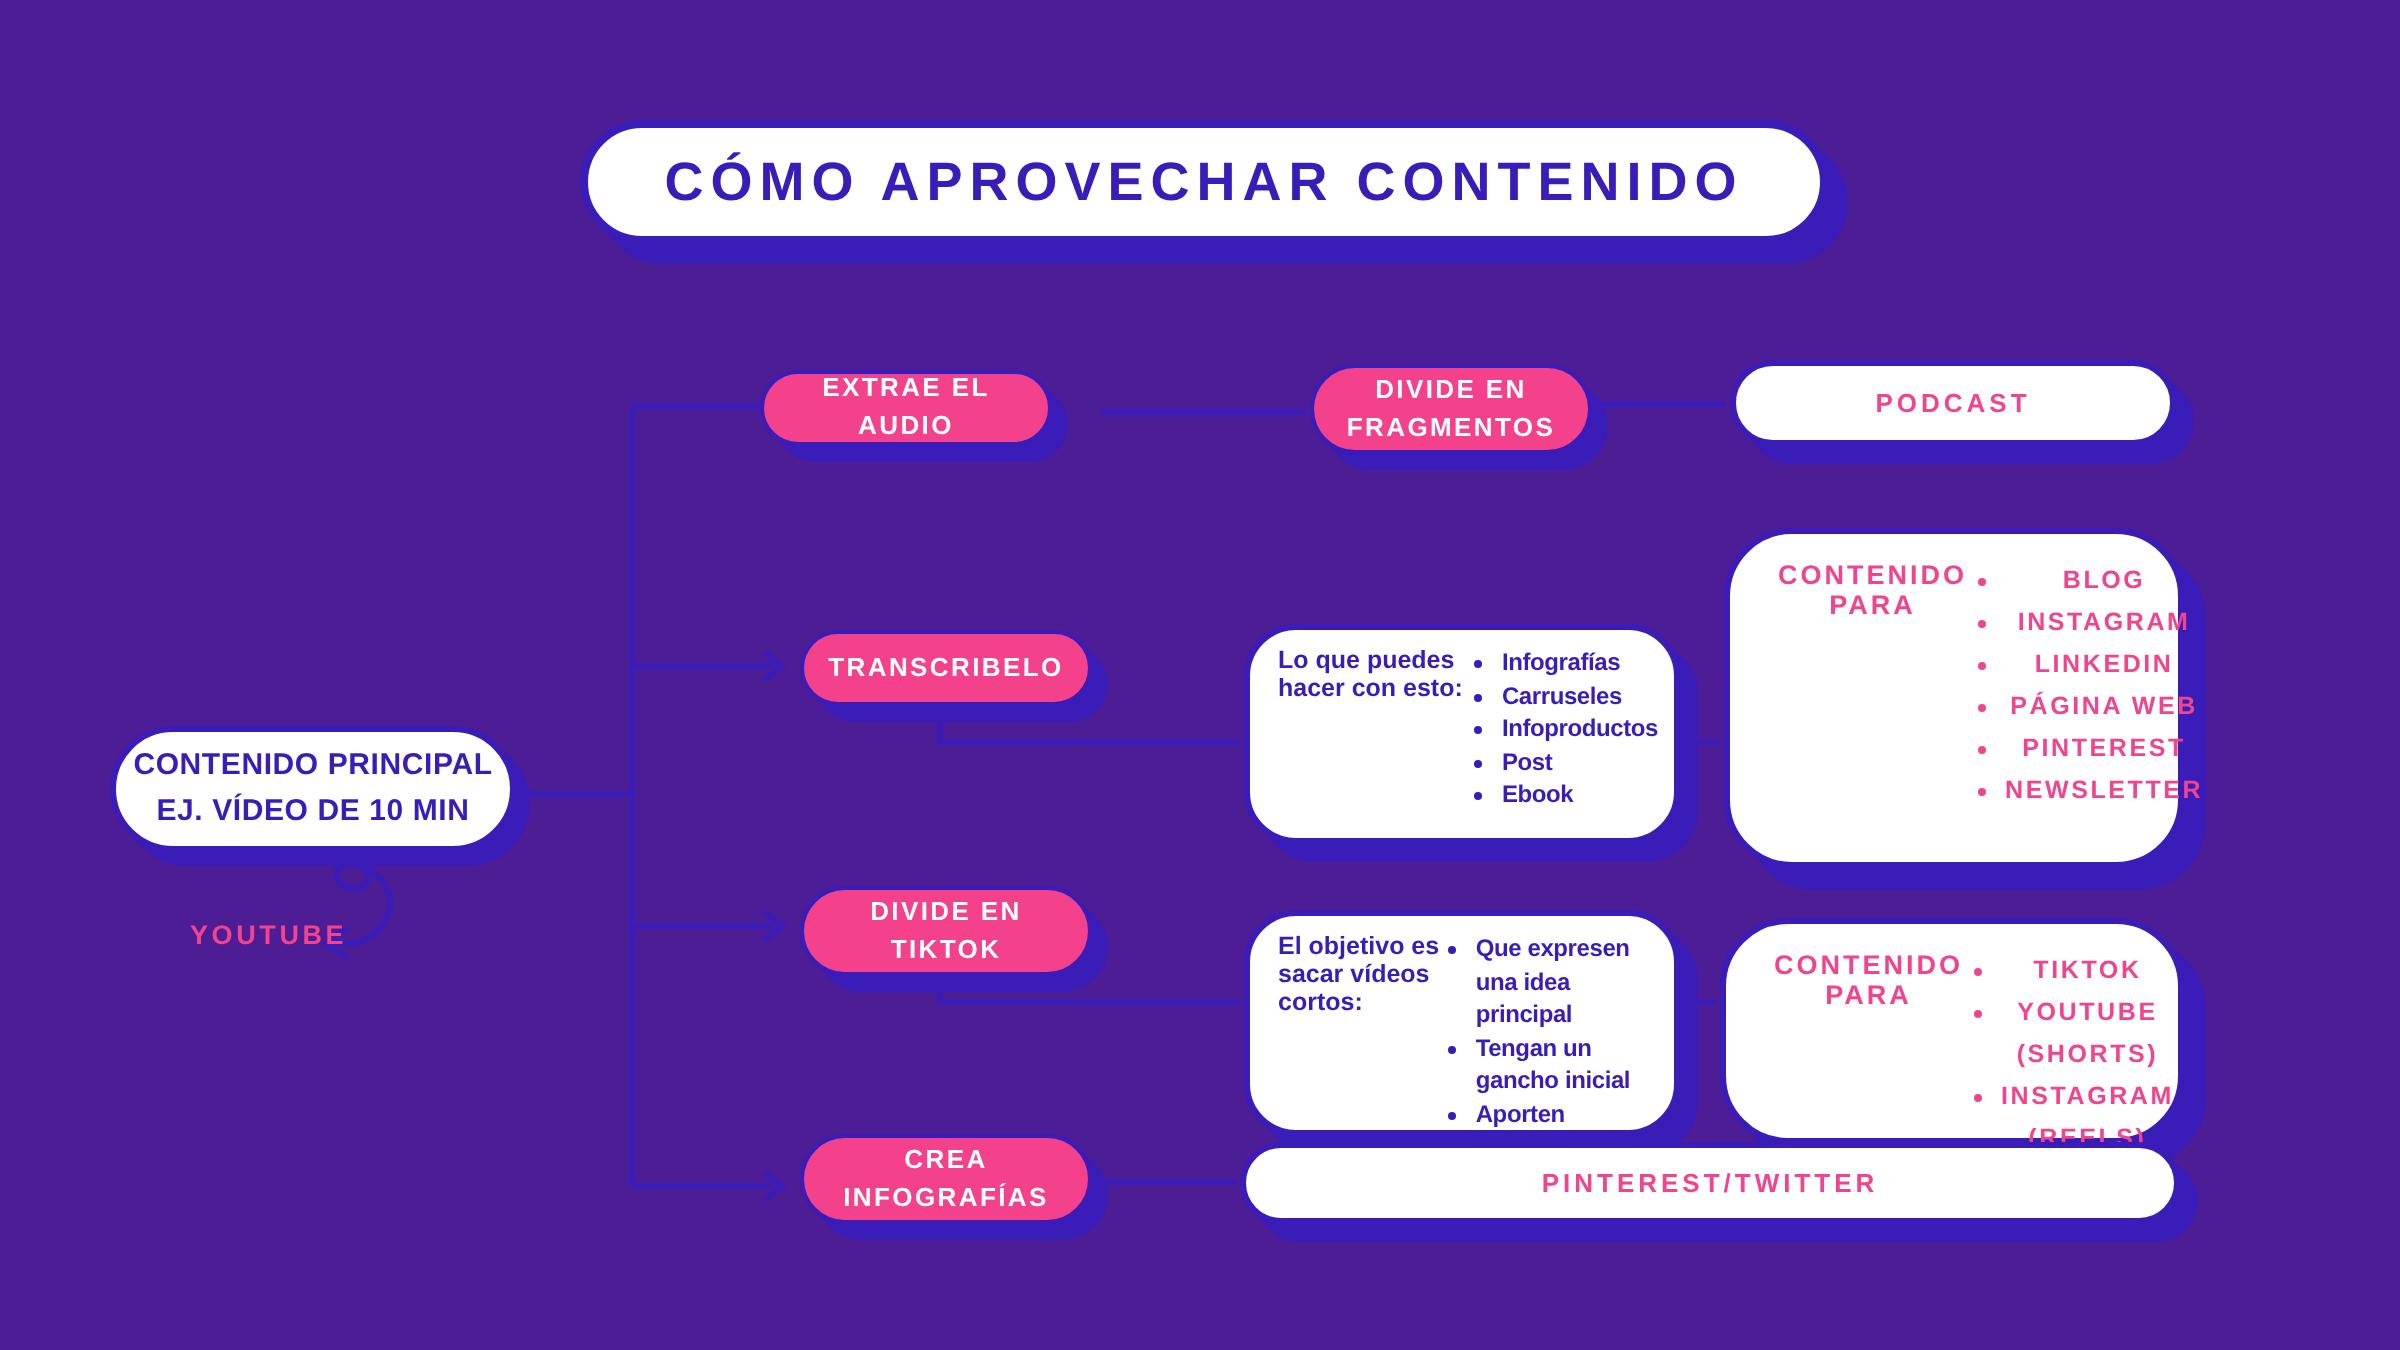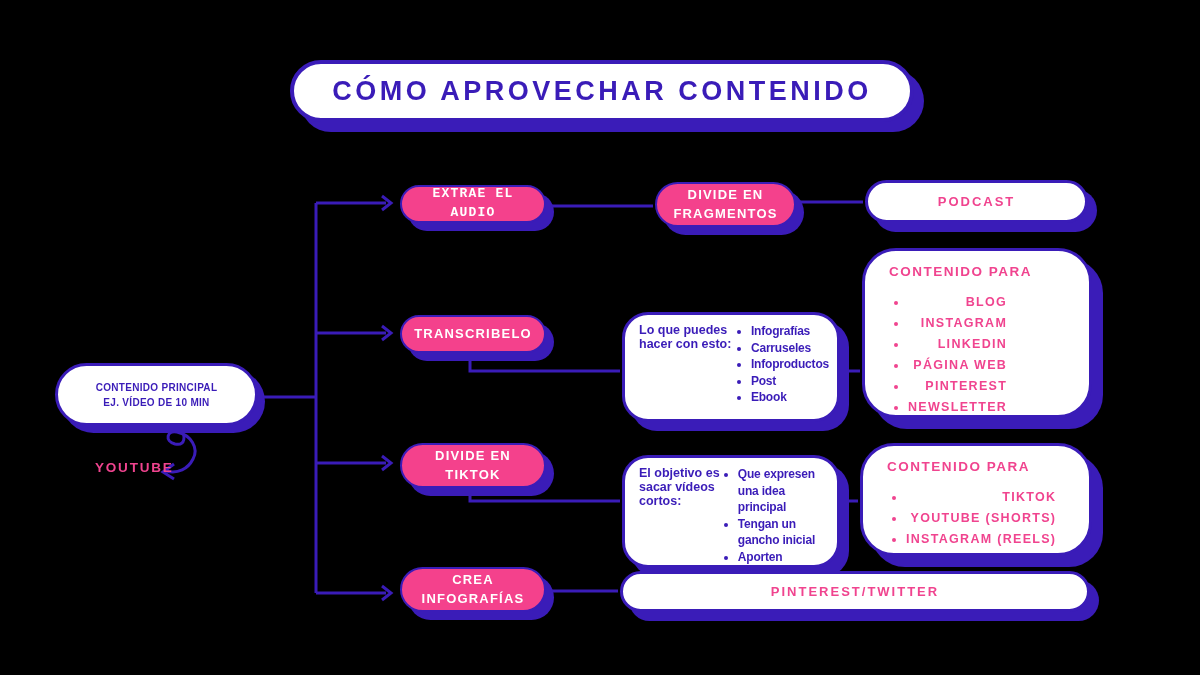--- a/index.html
+++ b/index.html
@@ -3,61 +3,61 @@
 <meta charset="utf-8">
 <style>
   :root{
     --purple:#3a1cb8;
     --pink:#f0448f;
     --pink_fill:#f4418c;
     --white:#ffffff;
   }
   *{margin:0;padding:0;box-sizing:border-box;}
   body{background:#fff;font-family:"Liberation Sans",sans-serif;}
-  .canvas{position:relative;width:1200px;height:675px;background:#000000;overflow:hidden;}
+  .canvas{position:relative;width:1200px;height:675px;background:#4c1d95;overflow:hidden;}
   #connectors{position:absolute;left:0;top:0;z-index:1;}
   #connectors path,#connectors polyline{fill:none;stroke:var(--purple);stroke-width:3;}
   .node{position:absolute;z-index:2;display:flex;align-items:center;justify-content:center;
         text-align:center;background:var(--white);border:3px solid var(--purple);color:var(--purple);
         font-weight:bold;}
   
   .title-pill{left:290px;top:60px;width:624px;height:62px;border-radius:34px;border-width:4px;
         box-shadow:10px 10px 0 var(--purple);font-size:27px;letter-spacing:3.5px;}
   
   .source-pill{left:55px;top:363px;width:203px;height:63px;border-radius:32px;
-        box-shadow:7px 7px 0 var(--purple);font-size:10px;letter-spacing:.3px;
+        box-shadow:7px 7px 0 var(--purple);font-size:15px;letter-spacing:.3px;
         flex-direction:column;line-height:1.5;}
   .platform-label{position:absolute;left:95px;top:460px;z-index:2;color:var(--pink);
         font-weight:bold;font-size:13.5px;letter-spacing:1.8px;}
   
   .pill-pink{background:var(--pink_fill);color:#fff;border-width:2.5px;border-radius:999px;
         box-shadow:8px 8px 0 var(--purple);font-size:13px;letter-spacing:1.2px;
         line-height:1.45;padding:2px 8px;}
-  .a1{left:400px;top:185px;width:146px;height:38px;font-family:Liberation Mono, monospace;}
+  .a1{left:380px;top:185px;width:146px;height:38px;}
   .a2{left:400px;top:315px;width:146px;height:38px;}
   .a3{left:400px;top:443px;width:146px;height:45px;}
   .a4{left:400px;top:567px;width:146px;height:45px;}
   .frag-pill{left:655px;top:182px;width:141px;height:45px;}
   
   .out-pill{border-radius:999px;color:var(--pink);font-size:13px;letter-spacing:2px;
         box-shadow:9px 9px 0 var(--purple);}
   .podcast-pill{left:865px;top:180px;width:223px;height:43px;}
   .pintw-pill{left:620px;top:571px;width:470px;height:41px;}
   
   .note-box{flex-direction:row;align-items:flex-start;justify-content:flex-start;
         text-align:left;border-radius:26px;box-shadow:9px 9px 0 var(--purple);
         padding:8px 8px 6px 12px;font-size:12px;letter-spacing:-.2px;}
   .note-box .note-title{font-size:12.5px;letter-spacing:0;margin-bottom:6px;padding-left:2px;}
   .note-box ul{list-style:disc;padding-left:18px;line-height:1.38;}
   .note1{left:622px;top:312px;width:218px;height:110px;}
   .note2{left:622px;top:455px;width:218px;height:113px;}
   
-  .target-box{flex-direction:column;align-items:flex-start;justify-content:flex-start;
-        text-align:right;color:var(--pink);border-width:3.5px;border-radius:34px;
-        box-shadow:11px 11px 0 var(--purple);padding:13px 10px 6px 24px;}
+  .target-box{align-items:flex-start;justify-content:flex-start;
+        text-align:center;color:var(--pink);border-width:3.5px;border-radius:34px;
+        box-shadow:11px 11px 0 var(--purple);padding:13px 10px 6px 24px;margin-top:16px;}
   .target-box .target-title{font-size:13.5px;letter-spacing:1.5px;margin-bottom:13px;}
   .target-box ul{list-style:disc;padding-left:19px;font-size:12.5px;letter-spacing:1.3px;
         line-height:1.68;}
   .target1{left:862px;top:248px;width:230px;height:170px;}
   .target2{left:860px;top:443px;width:232px;height:113px;}
 </style>
 </head>
 <body>
 
 <div class="canvas">

